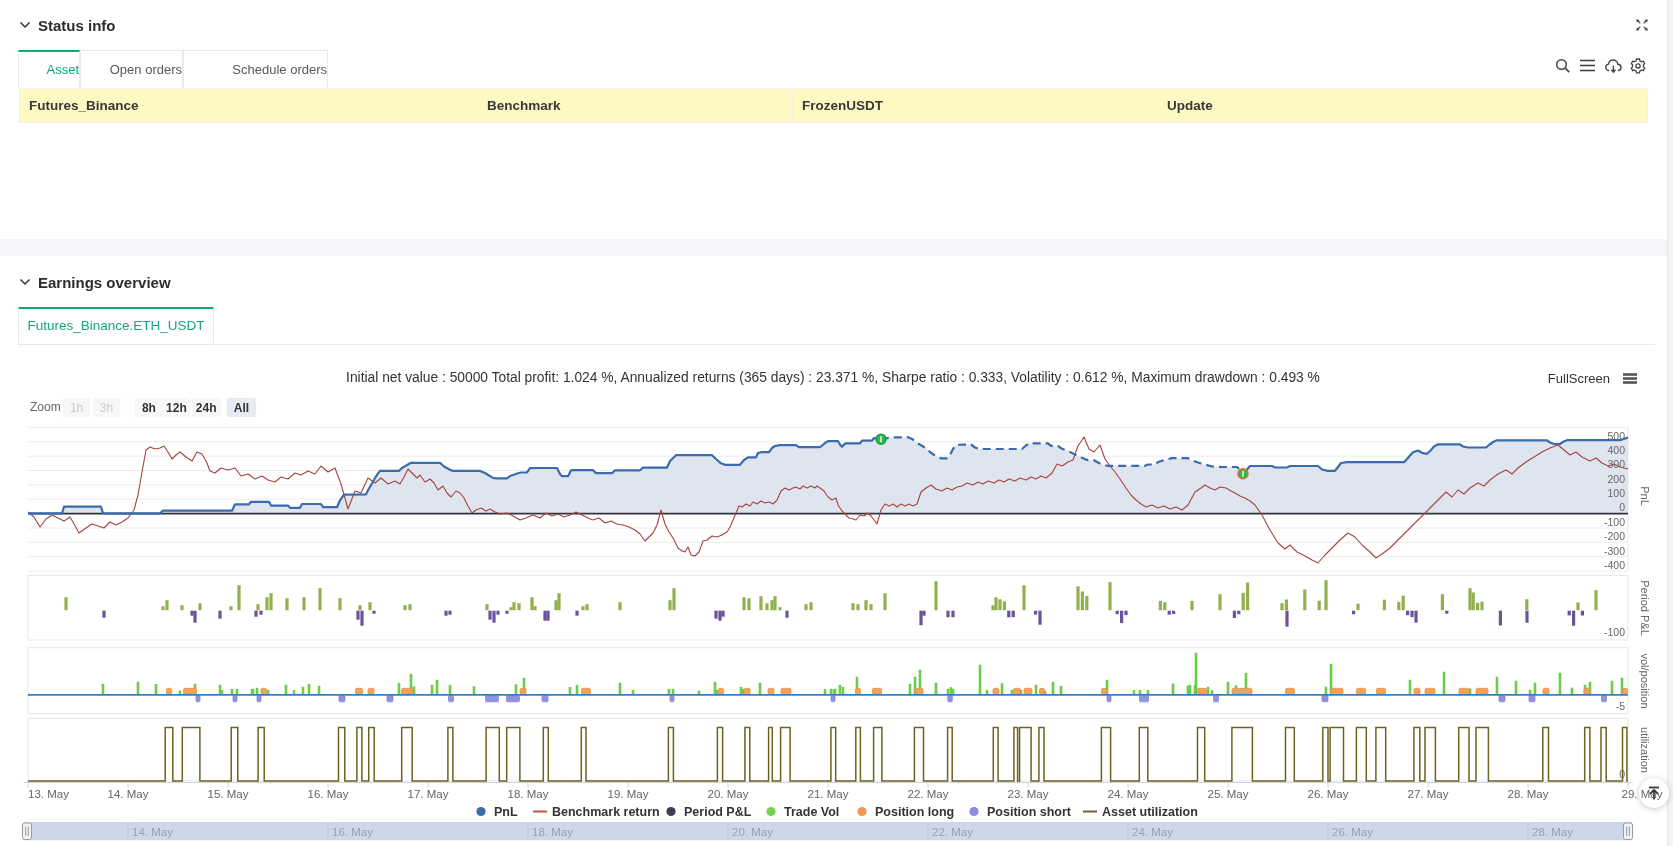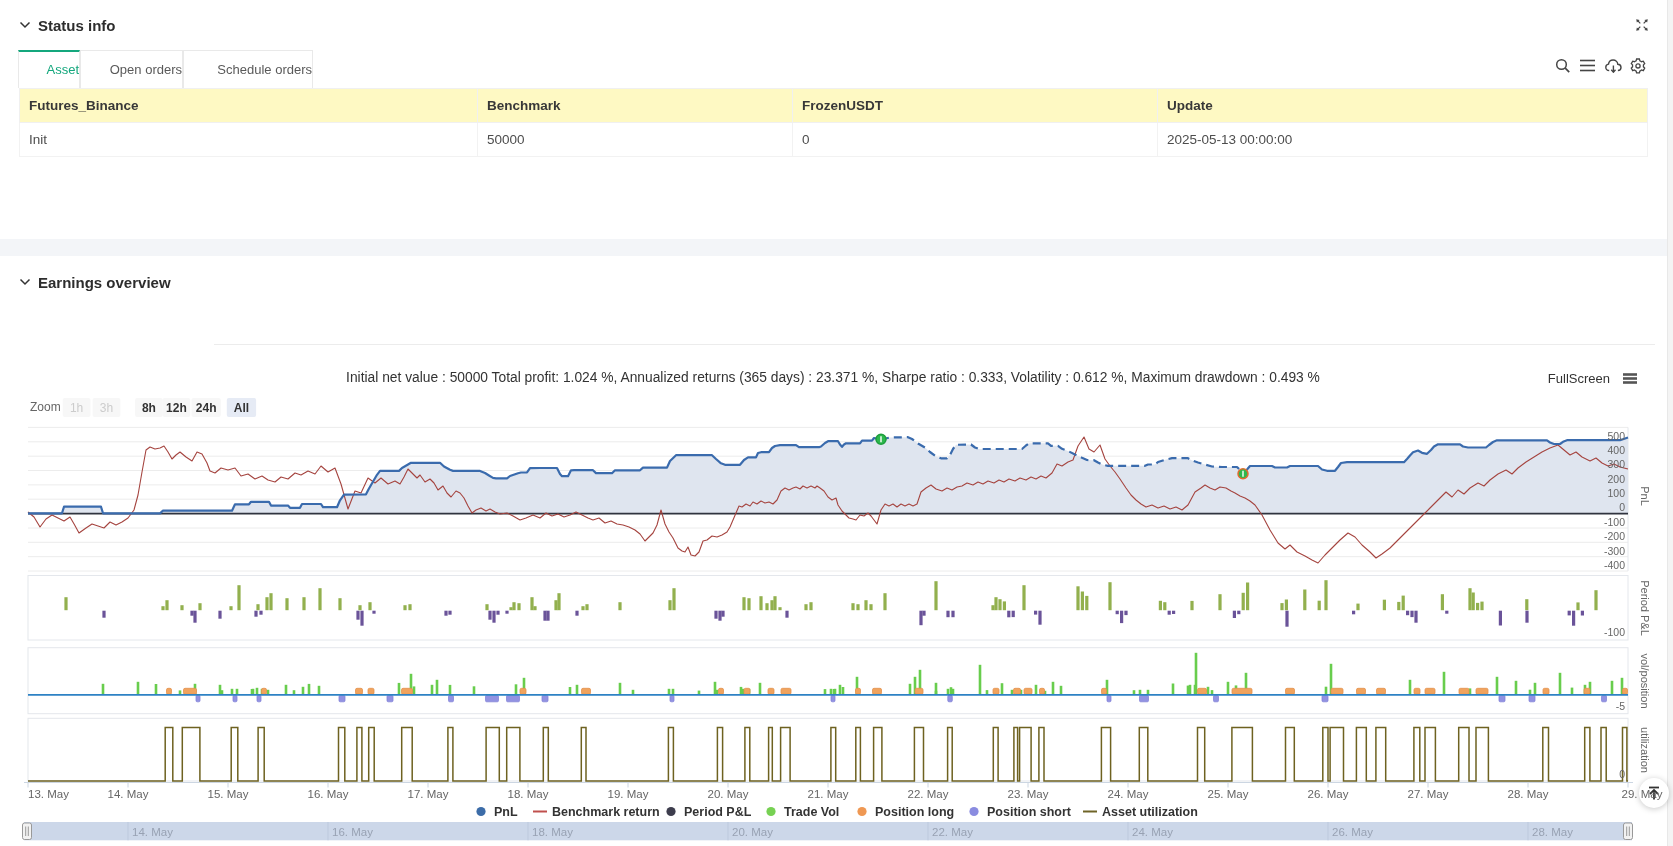--- a/index.html
+++ b/index.html
@@ -50,44 +50,39 @@
       <line x1="8.4" y1="6.5" x2="8.4" y2="13" stroke="#454545" stroke-width="1.4"></line>
       <path d="M6.3 10.8 L8.4 13.2 L10.5 10.8" fill="none" stroke="#454545" stroke-width="1.4"></path>
     </svg>
     <svg width="16" height="16" viewBox="0 0 16 16" style="position:absolute;left:1630px;top:58px">
       <path d="M6.6 1 L9.4 1 L9.9 2.8 A5.6 5.6 0 0 1 11.5 3.7 L13.3 3.2 L14.7 5.6 L13.4 6.9 A5.6 5.6 0 0 1 13.4 8.8 L14.7 10.2 L13.3 12.6 L11.5 12 A5.6 5.6 0 0 1 9.9 13 L9.4 14.8 L6.6 14.8 L6.1 13 A5.6 5.6 0 0 1 4.5 12 L2.7 12.6 L1.3 10.2 L2.6 8.8 A5.6 5.6 0 0 1 2.6 6.9 L1.3 5.6 L2.7 3.2 L4.5 3.7 A5.6 5.6 0 0 1 6.1 2.8 Z" fill="none" stroke="#454545" stroke-width="1.3"></path>
       <circle cx="8" cy="7.9" r="2.1" fill="none" stroke="#454545" stroke-width="1.3"></circle>
     </svg>
   <div class="tabs1">
     <div class="tab active" style="left:0; width:62px;">Asset</div>
     <div class="tab" style="left:62px; width:103px;">Open orders</div>
-    <div class="tab" style="left:165px; width:130px;">Schedule orders</div>
+    <div class="tab" style="left:165px; width:145px;">Schedule orders</div>
   </div>
   <table class="t">
     <tbody>
         <tr>
           <th style="width:458px;">Futures_Binance</th>
           <th style="width:315px;">Benchmark</th>
           <th style="width:365px;">FrozenUSDT</th>
           <th>Update</th>
         </tr>
-    <tr>
-          <td>Init</td>
-          <td>50000</td>
-          <td>0</td>
-          <td>2025-05-13 00:00:00</td>
-        </tr>
   </tbody>
     </table>
   <div class="sep"></div>
 
   <svg width="12" height="8" viewBox="0 0 12 8" style="position:absolute;left:19px;top:278px">
       <path d="M1.5 1.5 L6 6 L10.5 1.5" fill="none" stroke="#333" stroke-width="1.5"></path>
     </svg>
   <div class="sect-title" style="left:38px; top:274px;">Earnings overview</div>
+  <div style="position:absolute; left:18px; top:307px; width:196px; height:38px; background:#fff; border:1px solid #e9e9e9; border-top:2px solid #14a77d; font-size:13.5px; color:#14a77d; text-align:center; line-height:34px;">Futures_Binance.ETH_USDT</div>
   <div style="position:absolute; left:214px; top:344px; width:1441px; height:1px; background:#ececec;"></div>
   <svg width="1673" height="500" viewBox="0 346 1673 500" style="position:absolute;left:0;top:346px;z-index:3;" font-family="Liberation Sans, sans-serif">
       <text x="30" y="411" font-size="12" fill="#666">Zoom</text>
       <rect x="62.7" y="398" width="27.8" height="19" rx="2" fill="#f7f7f7"></rect>
       <text x="76.6" y="411.5" font-size="12" font-weight="normal" fill="#cccccc" text-anchor="middle">1h</text>
       <rect x="92.6" y="398" width="27.8" height="19" rx="2" fill="#f7f7f7"></rect>
       <text x="106.5" y="411.5" font-size="12" font-weight="normal" fill="#cccccc" text-anchor="middle">3h</text>
       <rect x="135.1" y="398" width="27.7" height="19" rx="2" fill="#f7f7f7"></rect>
       <text x="148.9" y="411.5" font-size="12" font-weight="bold" fill="#333333" text-anchor="middle">8h</text>
       <rect x="162.6" y="398" width="27.7" height="19" rx="2" fill="#f7f7f7"></rect>

